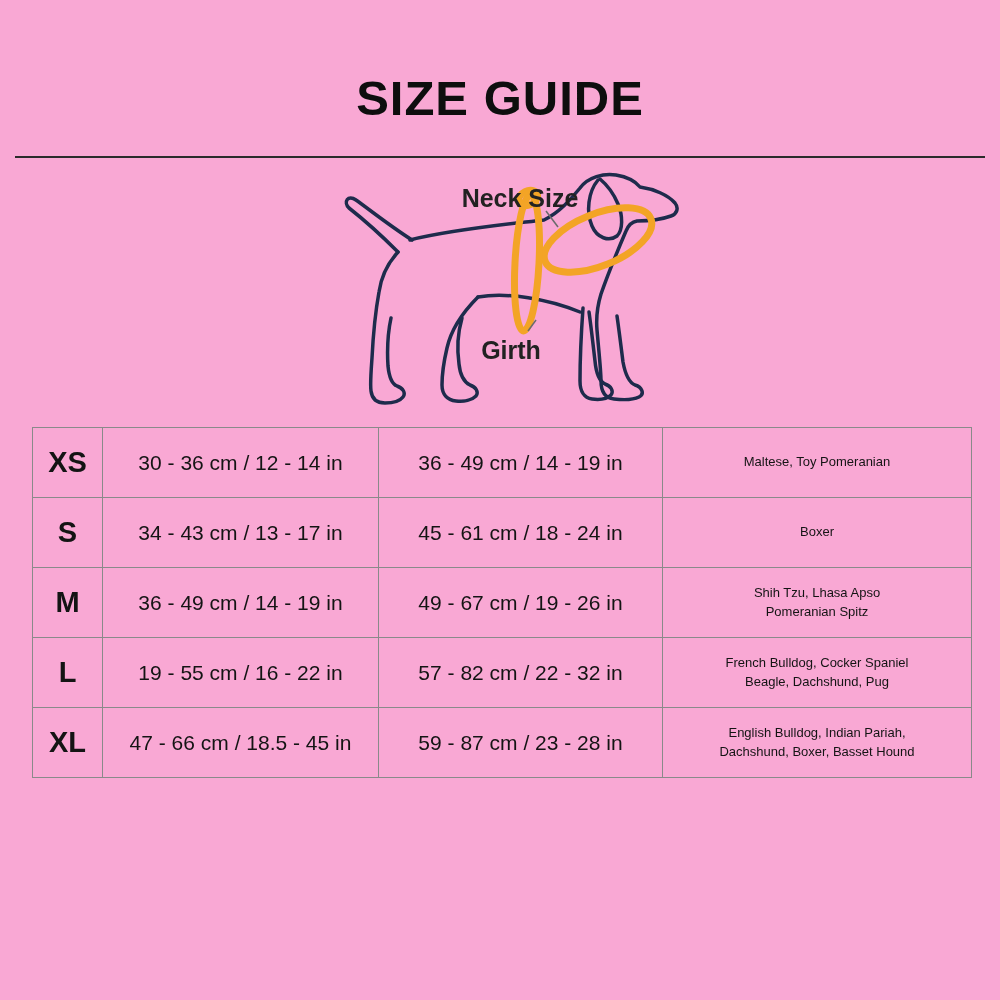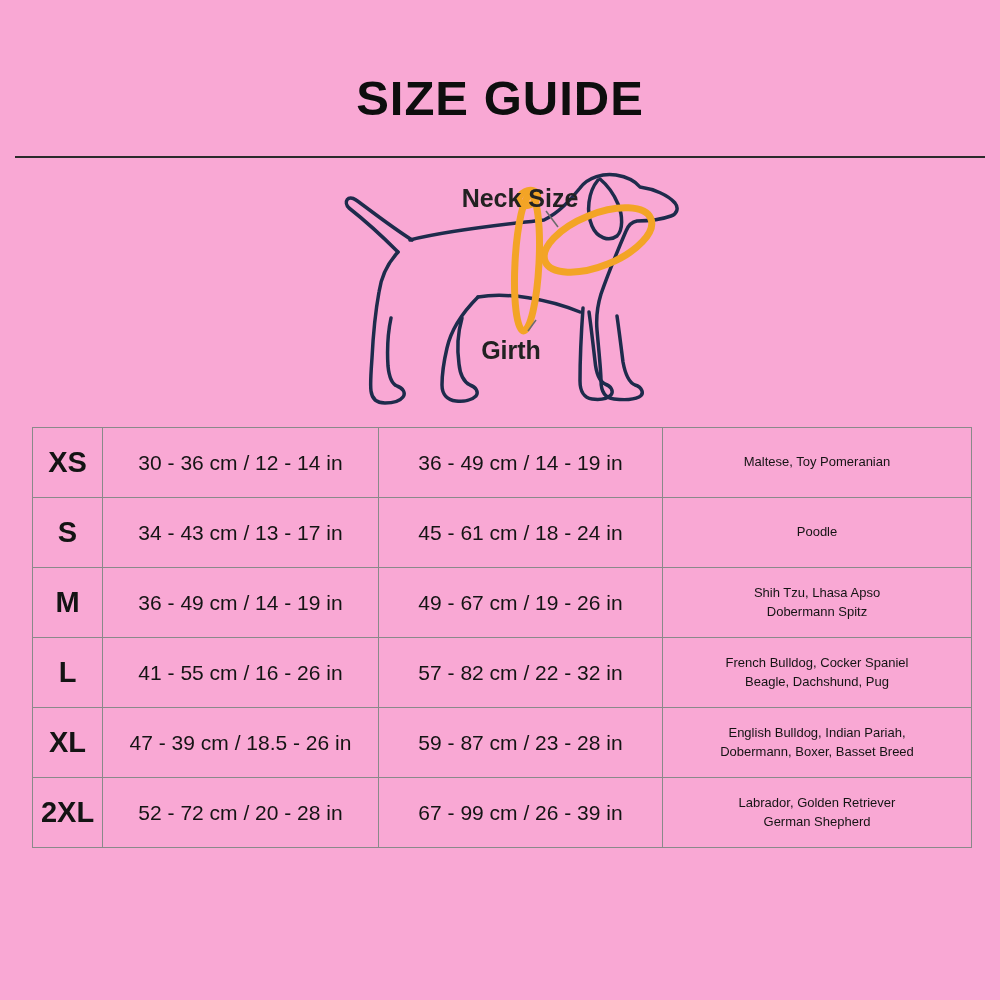--- a/index.html
+++ b/index.html
@@ -171,46 +171,39 @@
     <tr class="data-row">
       <td class="size-cell">XS</td>
       <td class="measure-cell">30 - 36 cm / 12 - 14 in</td>
       <td class="measure-cell">36 - 49 cm / 14 - 19 in</td>
       <td class="breed-cell">Maltese, Toy Pomeranian</td>
     </tr>
     <tr class="data-row">
       <td class="size-cell">S</td>
       <td class="measure-cell">34 - 43 cm / 13 - 17 in</td>
       <td class="measure-cell">45 - 61 cm / 18 - 24 in</td>
-      <td class="breed-cell">Poodle</td>
+      <td class="breed-cell">Boxer</td>
     </tr>
     <tr class="data-row">
       <td class="size-cell">M</td>
       <td class="measure-cell">36 - 49 cm / 14 - 19 in</td>
       <td class="measure-cell">49 - 67 cm / 19 - 26 in</td>
       <td class="breed-cell">Shih Tzu, Lhasa Apso
-Dobermann Spitz</td>
+Pomeranian Spitz</td>
     </tr>
     <tr class="data-row">
       <td class="size-cell">L</td>
-      <td class="measure-cell">41 - 55 cm / 16 - 26 in</td>
+      <td class="measure-cell">19 - 55 cm / 16 - 22 in</td>
       <td class="measure-cell">57 - 82 cm / 22 - 32 in</td>
       <td class="breed-cell">French Bulldog, Cocker Spaniel
 Beagle, Dachshund, Pug</td>
     </tr>
     <tr class="data-row">
       <td class="size-cell">XL</td>
-      <td class="measure-cell">47 - 39 cm / 18.5 - 26 in</td>
+      <td class="measure-cell">47 - 66 cm / 18.5 - 45 in</td>
       <td class="measure-cell">59 - 87 cm / 23 - 28 in</td>
       <td class="breed-cell">English Bulldog, Indian Pariah,
-Dobermann, Boxer, Basset Breed</td>
-    </tr>
-    <tr class="data-row">
-      <td class="size-cell">2XL</td>
-      <td class="measure-cell">52 - 72 cm / 20 - 28 in</td>
-      <td class="measure-cell">67 - 99 cm / 26 - 39 in</td>
-      <td class="breed-cell">Labrador, Golden Retriever
-German Shepherd</td>
+Dachshund, Boxer, Basset Hound</td>
     </tr>
   </tbody>
     </table>
 
 </div>
 
 </body></html>

